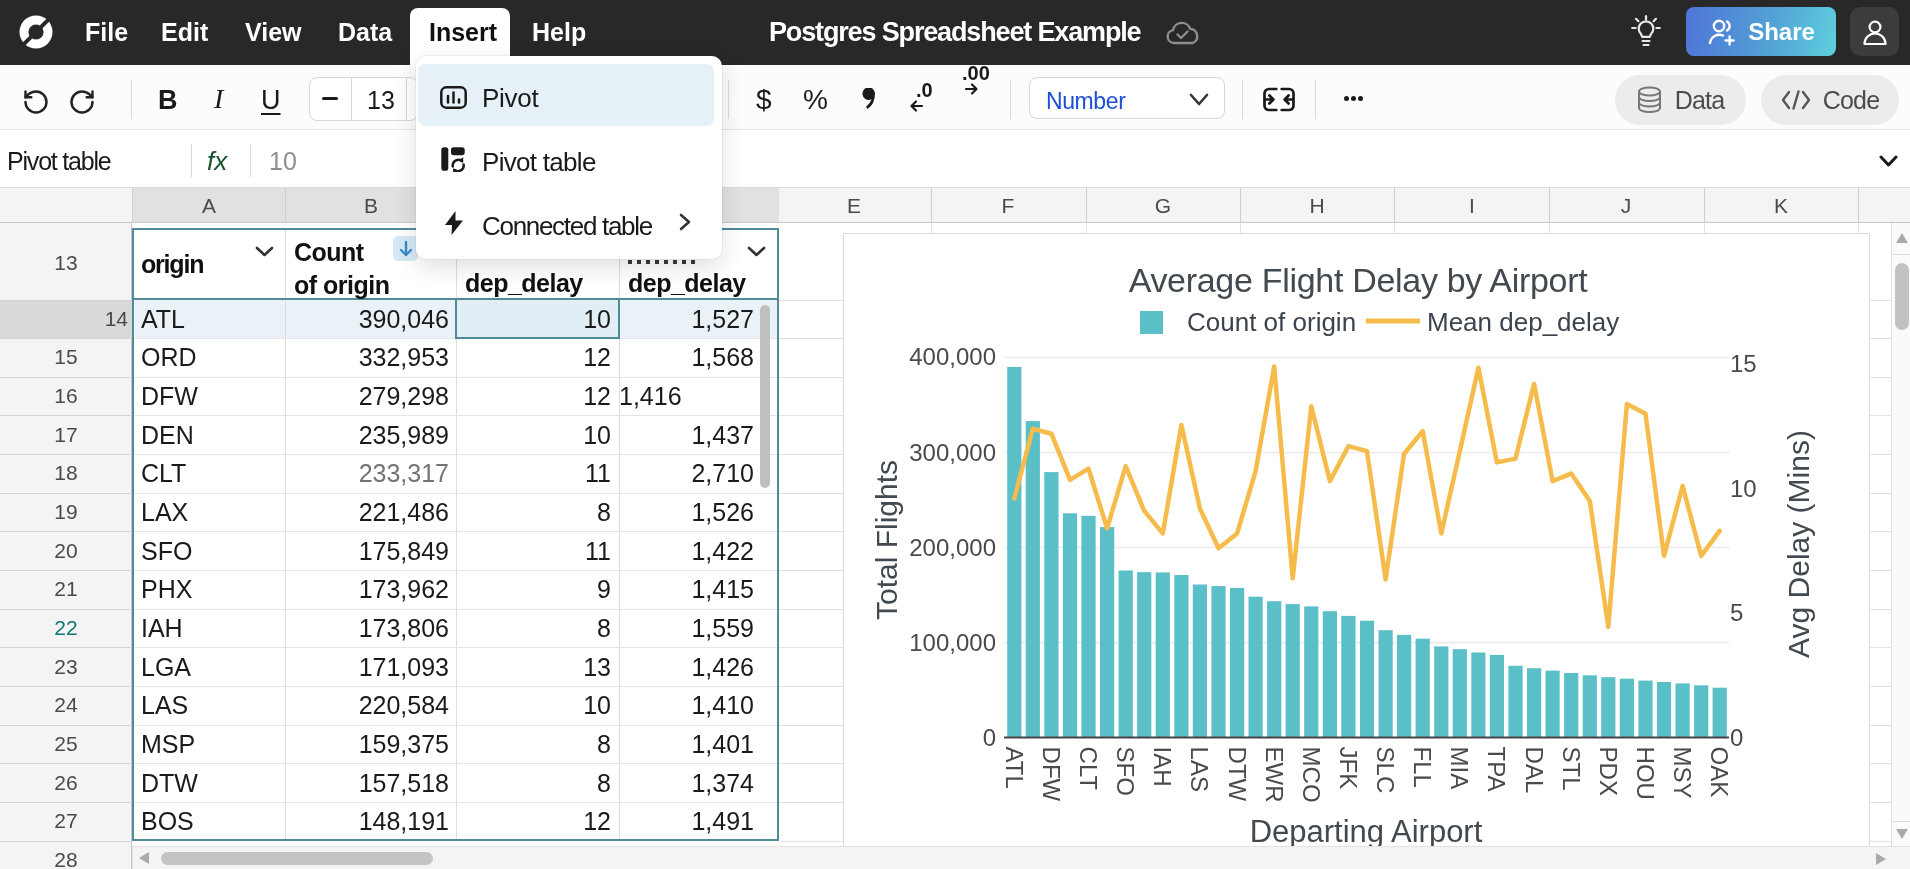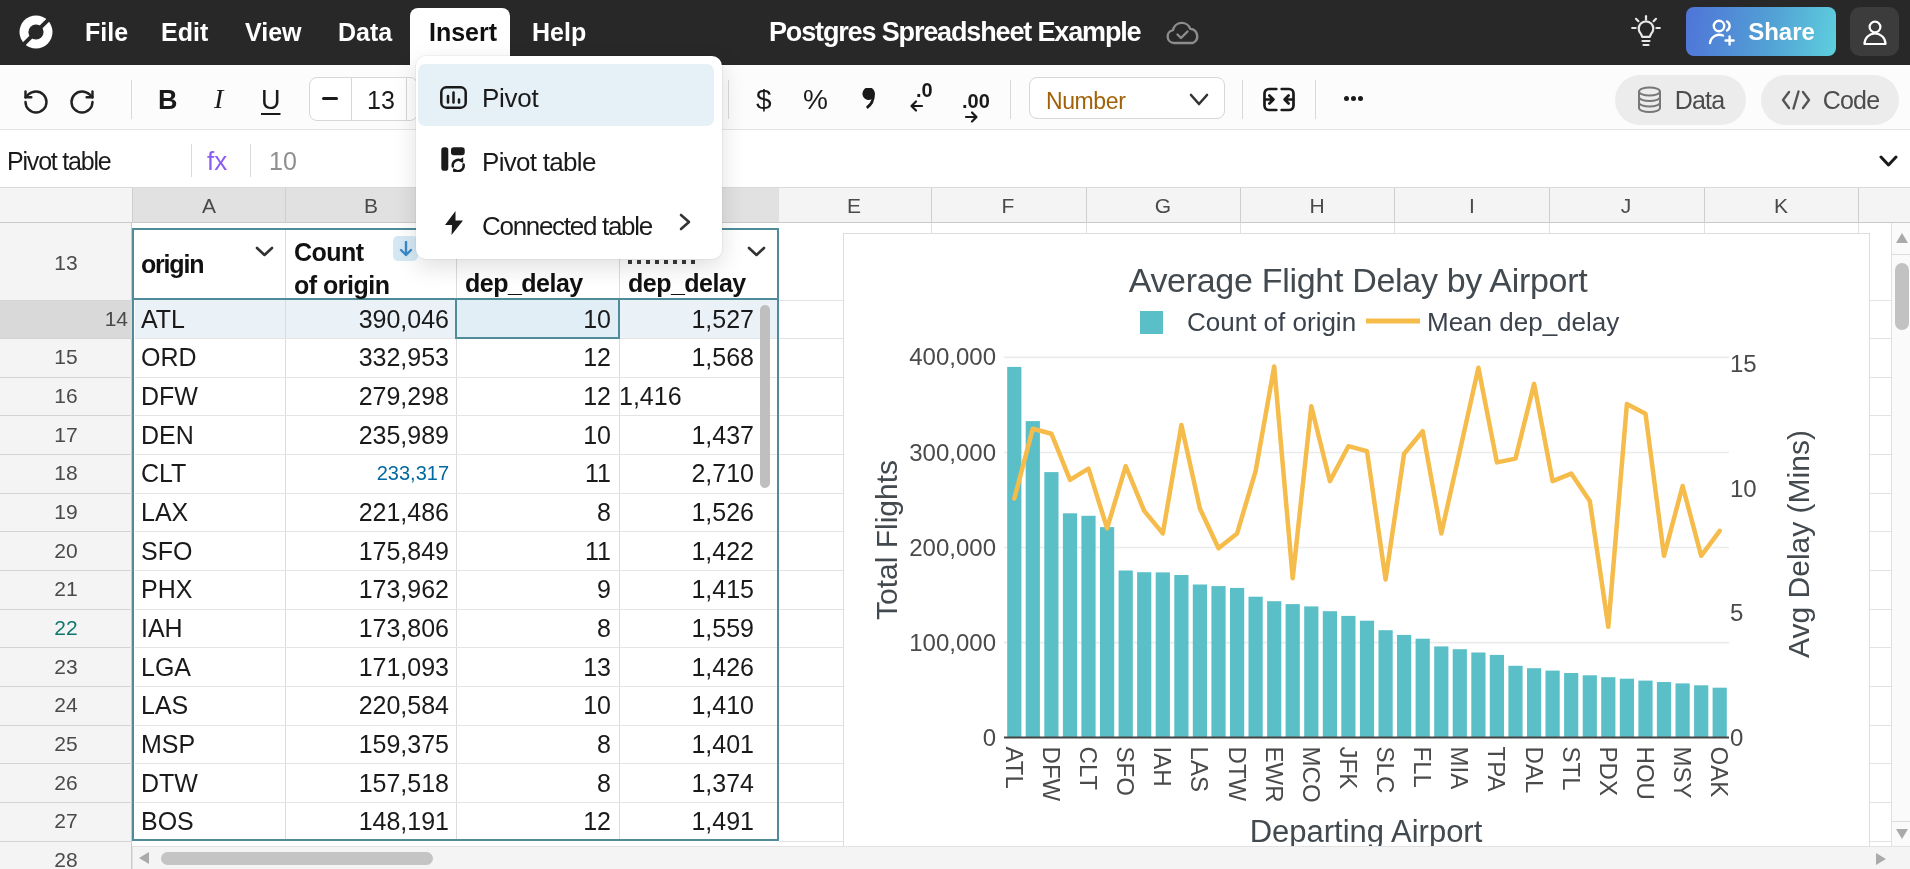--- a/index.html
+++ b/index.html
@@ -72,28 +72,28 @@
 <div class="abs" style="left:367px;top:86px;font-size:25px;color:#1a1a1a">13</div>
 <div class="abs" style="left:756px;top:84px;font-size:28px;color:#1a1a1a">$</div>
 <div class="abs" style="left:803px;top:84px;font-size:28px;color:#1a1a1a">%</div>
 <div class="abs" style="left:861px;top:88px"><svg width="15" height="21" viewBox="0 0 15 21" style="">
       <path d="M14 5.6 a6.3 6.3 0 0 0 -12.6 0 a6.3 6.3 0 0 0 9.2 5.6 q-1.4 4.6 -5.6 7.6 l1.6 2.2 q7.4 -5 7.4 -15.4 z" fill="#1a1a1a"></path>
     </svg></div>
 <div class="abs" style="left:908px;top:83px"><svg width="32" height="30" viewBox="0 0 32 30" style="">
       <text x="8" y="14" font-family="Liberation Sans, sans-serif" font-size="20" font-weight="bold" fill="#1a1a1a">.0</text>
       <path d="M14 23 h-10 m4 -4.5 l-4.5 4.5 l4.5 4.5" fill="none" stroke="#1a1a1a" stroke-width="2.2" stroke-linecap="round" stroke-linejoin="round"></path>
     </svg></div>
-<div class="abs" style="left:958px;top:94px"><svg width="36" height="30" viewBox="0 0 36 30" style="">
+<div class="abs" style="left:958px;top:66px"><svg width="36" height="30" viewBox="0 0 36 30" style="">
       <text x="4" y="14" font-family="Liberation Sans, sans-serif" font-size="20" font-weight="bold" fill="#1a1a1a">.00</text>
       <path d="M8 23 h10 m-4 -4.5 l4.5 4.5 l-4.5 4.5" fill="none" stroke="#1a1a1a" stroke-width="2.2" stroke-linecap="round" stroke-linejoin="round"></path>
     </svg></div>
 <div class="abs" style="left:728px;top:80px;width:1px;height:39px;background:#d9d9d9"></div>
 <div class="abs" style="left:1010px;top:80px;width:1px;height:39px;background:#d9d9d9"></div>
 <div class="abs" style="left:1029px;top:77px;width:196px;height:42px;border:1px solid #d7d7d7;border-radius:8px;background:#fff"></div>
-<div class="abs" style="left:1046px;top:88px;font-size:23px;letter-spacing:-0.4px;color:#a16207">Number</div>
+<div class="abs" style="left:1046px;top:88px;font-size:23px;letter-spacing:-0.4px;color:#1d4ed8">Number</div>
 <div class="abs" style="left:1189px;top:92px"><svg width="20" height="13" viewBox="0 0 20 13" style="">
       <path d="M2 2 L10.0 11 L18 2" fill="none" stroke="#333" stroke-width="2.6" stroke-linecap="round" stroke-linejoin="round"></path>
     </svg></div>
 <div class="abs" style="left:1242px;top:80px;width:1px;height:39px;background:#d9d9d9"></div>
 <div class="abs" style="left:1262px;top:87px"><svg width="34" height="25" viewBox="0 0 34 25" style="">
       <path d="M14.3 2 H7 a4.5 4.5 0 0 0 -4.5 4.5 v12 a4.5 4.5 0 0 0 4.5 4.5 h7.3" fill="none" stroke="#1a1a1a" stroke-width="2.7" stroke-linecap="round"></path>
       <path d="M19.7 2 h7.3 a4.5 4.5 0 0 1 4.5 4.5 v12 a4.5 4.5 0 0 1 -4.5 4.5 h-7.3" fill="none" stroke="#1a1a1a" stroke-width="2.7" stroke-linecap="round"></path>
       <path d="M3 12.5 h7.8 m-3.4 -4 l4 4 l-4 4" fill="none" stroke="#1a1a1a" stroke-width="2.7" stroke-linecap="round" stroke-linejoin="round"></path>
       <path d="M31 12.5 h-7.8 m3.4 -4 l-4 4 l4 4" fill="none" stroke="#1a1a1a" stroke-width="2.7" stroke-linecap="round" stroke-linejoin="round"></path>
     </svg></div>
@@ -114,21 +114,21 @@
     <svg width="30" height="22" viewBox="0 0 30 22" style="">
       <path d="M8 3 L2 11 L8 19" fill="none" stroke="#555" stroke-width="2.4" stroke-linecap="round" stroke-linejoin="round"></path>
       <path d="M22 3 L28 11 L22 19" fill="none" stroke="#555" stroke-width="2.4" stroke-linecap="round" stroke-linejoin="round"></path>
       <line x1="17.5" y1="2.5" x2="12.5" y2="19.5" stroke="#555" stroke-width="2.4" stroke-linecap="round"></line>
     </svg>
     <span style="font-size:25px;letter-spacing:-0.8px;color:#4c4c4c">Code</span>
   </div>
 <div class="abs" style="left:0;top:130px;width:1910px;height:58px;background:#fff;border-bottom:1px solid #d9d9d9"></div>
 <div class="abs" style="left:7px;top:147px;font-size:25px;letter-spacing:-1.2px;color:#1a1a1a">Pivot table</div>
 <div class="abs" style="left:191px;top:144px;width:1px;height:33px;background:#d9d9d9"></div>
-<div class="abs" style="left:207px;top:146px;font-size:26px;color:#8b5cf6">fx</div>
+<div class="abs" style="left:207px;top:146px;font-size:26px;font-style:italic;color:#14532d">fx</div>
 <div class="abs" style="left:250px;top:144px;width:1px;height:33px;background:#d9d9d9"></div>
 <div class="abs" style="left:269px;top:147px;font-size:25px;color:#8f8f8f">10</div>
 <div class="abs" style="left:1879px;top:153px"><svg width="19" height="12" viewBox="0 0 19 12" style="">
       <path d="M2 2 L9.5 10 L17 2" fill="none" stroke="#1a1a1a" stroke-width="3" stroke-linecap="round" stroke-linejoin="round"></path>
     </svg></div>
 <div class="abs" style="left:0;top:188px;width:1910px;height:35px;background:#f4f4f4;border-bottom:1px solid #c9c9c9"></div>
 <div class="abs" style="left:132px;top:188px;width:647px;height:35px;background:#e1e1e1;border-bottom:1px solid #c9c9c9"></div>
 <div class="abs" style="left:189px;top:194px;width:40px;text-align:center;font-size:21px;color:#4a4a4a">A</div>
 <div class="abs" style="left:351px;top:194px;width:40px;text-align:center;font-size:21px;color:#4a4a4a">B</div>
 <div class="abs" style="left:834px;top:194px;width:40px;text-align:center;font-size:21px;color:#4a4a4a">E</div>
@@ -263,21 +263,21 @@
 <div class="abs" style="left:619px;top:357px;transform:translateY(-50%);width:135px;text-align:right;font-size:25px;color:#1a1a1a">1,568</div>
 <div class="abs" style="left:141px;top:396px;transform:translateY(-50%);font-size:25px;color:#1a1a1a">DFW</div>
 <div class="abs" style="left:285px;top:396px;transform:translateY(-50%);width:164px;text-align:right;font-size:25px;color:#1a1a1a">279,298</div>
 <div class="abs" style="left:456px;top:396px;transform:translateY(-50%);width:155px;text-align:right;font-size:25px;color:#1a1a1a">12</div>
 <div class="abs" style="left:619px;top:396px;transform:translateY(-50%);width:135px;text-align:left;font-size:25px;color:#1a1a1a">1,416</div>
 <div class="abs" style="left:141px;top:435px;transform:translateY(-50%);font-size:25px;color:#1a1a1a">DEN</div>
 <div class="abs" style="left:285px;top:435px;transform:translateY(-50%);width:164px;text-align:right;font-size:25px;color:#1a1a1a">235,989</div>
 <div class="abs" style="left:456px;top:435px;transform:translateY(-50%);width:155px;text-align:right;font-size:25px;color:#1a1a1a">10</div>
 <div class="abs" style="left:619px;top:435px;transform:translateY(-50%);width:135px;text-align:right;font-size:25px;color:#1a1a1a">1,437</div>
 <div class="abs" style="left:141px;top:473px;transform:translateY(-50%);font-size:25px;color:#1a1a1a">CLT</div>
-<div class="abs" style="left:285px;top:473px;transform:translateY(-50%);width:164px;text-align:right;font-size:20px;color:#0369a1">233,317</div>
+<div class="abs" style="left:285px;top:473px;transform:translateY(-50%);width:164px;text-align:right;font-size:25px;color:#737373">233,317</div>
 <div class="abs" style="left:456px;top:473px;transform:translateY(-50%);width:155px;text-align:right;font-size:25px;color:#1a1a1a">11</div>
 <div class="abs" style="left:619px;top:473px;transform:translateY(-50%);width:135px;text-align:right;font-size:25px;color:#1a1a1a">2,710</div>
 <div class="abs" style="left:141px;top:512px;transform:translateY(-50%);font-size:25px;color:#1a1a1a">LAX</div>
 <div class="abs" style="left:285px;top:512px;transform:translateY(-50%);width:164px;text-align:right;font-size:25px;color:#1a1a1a">221,486</div>
 <div class="abs" style="left:456px;top:512px;transform:translateY(-50%);width:155px;text-align:right;font-size:25px;color:#1a1a1a">8</div>
 <div class="abs" style="left:619px;top:512px;transform:translateY(-50%);width:135px;text-align:right;font-size:25px;color:#1a1a1a">1,526</div>
 <div class="abs" style="left:141px;top:551px;transform:translateY(-50%);font-size:25px;color:#1a1a1a">SFO</div>
 <div class="abs" style="left:285px;top:551px;transform:translateY(-50%);width:164px;text-align:right;font-size:25px;color:#1a1a1a">175,849</div>
 <div class="abs" style="left:456px;top:551px;transform:translateY(-50%);width:155px;text-align:right;font-size:25px;color:#1a1a1a">11</div>
 <div class="abs" style="left:619px;top:551px;transform:translateY(-50%);width:135px;text-align:right;font-size:25px;color:#1a1a1a">1,422</div>

